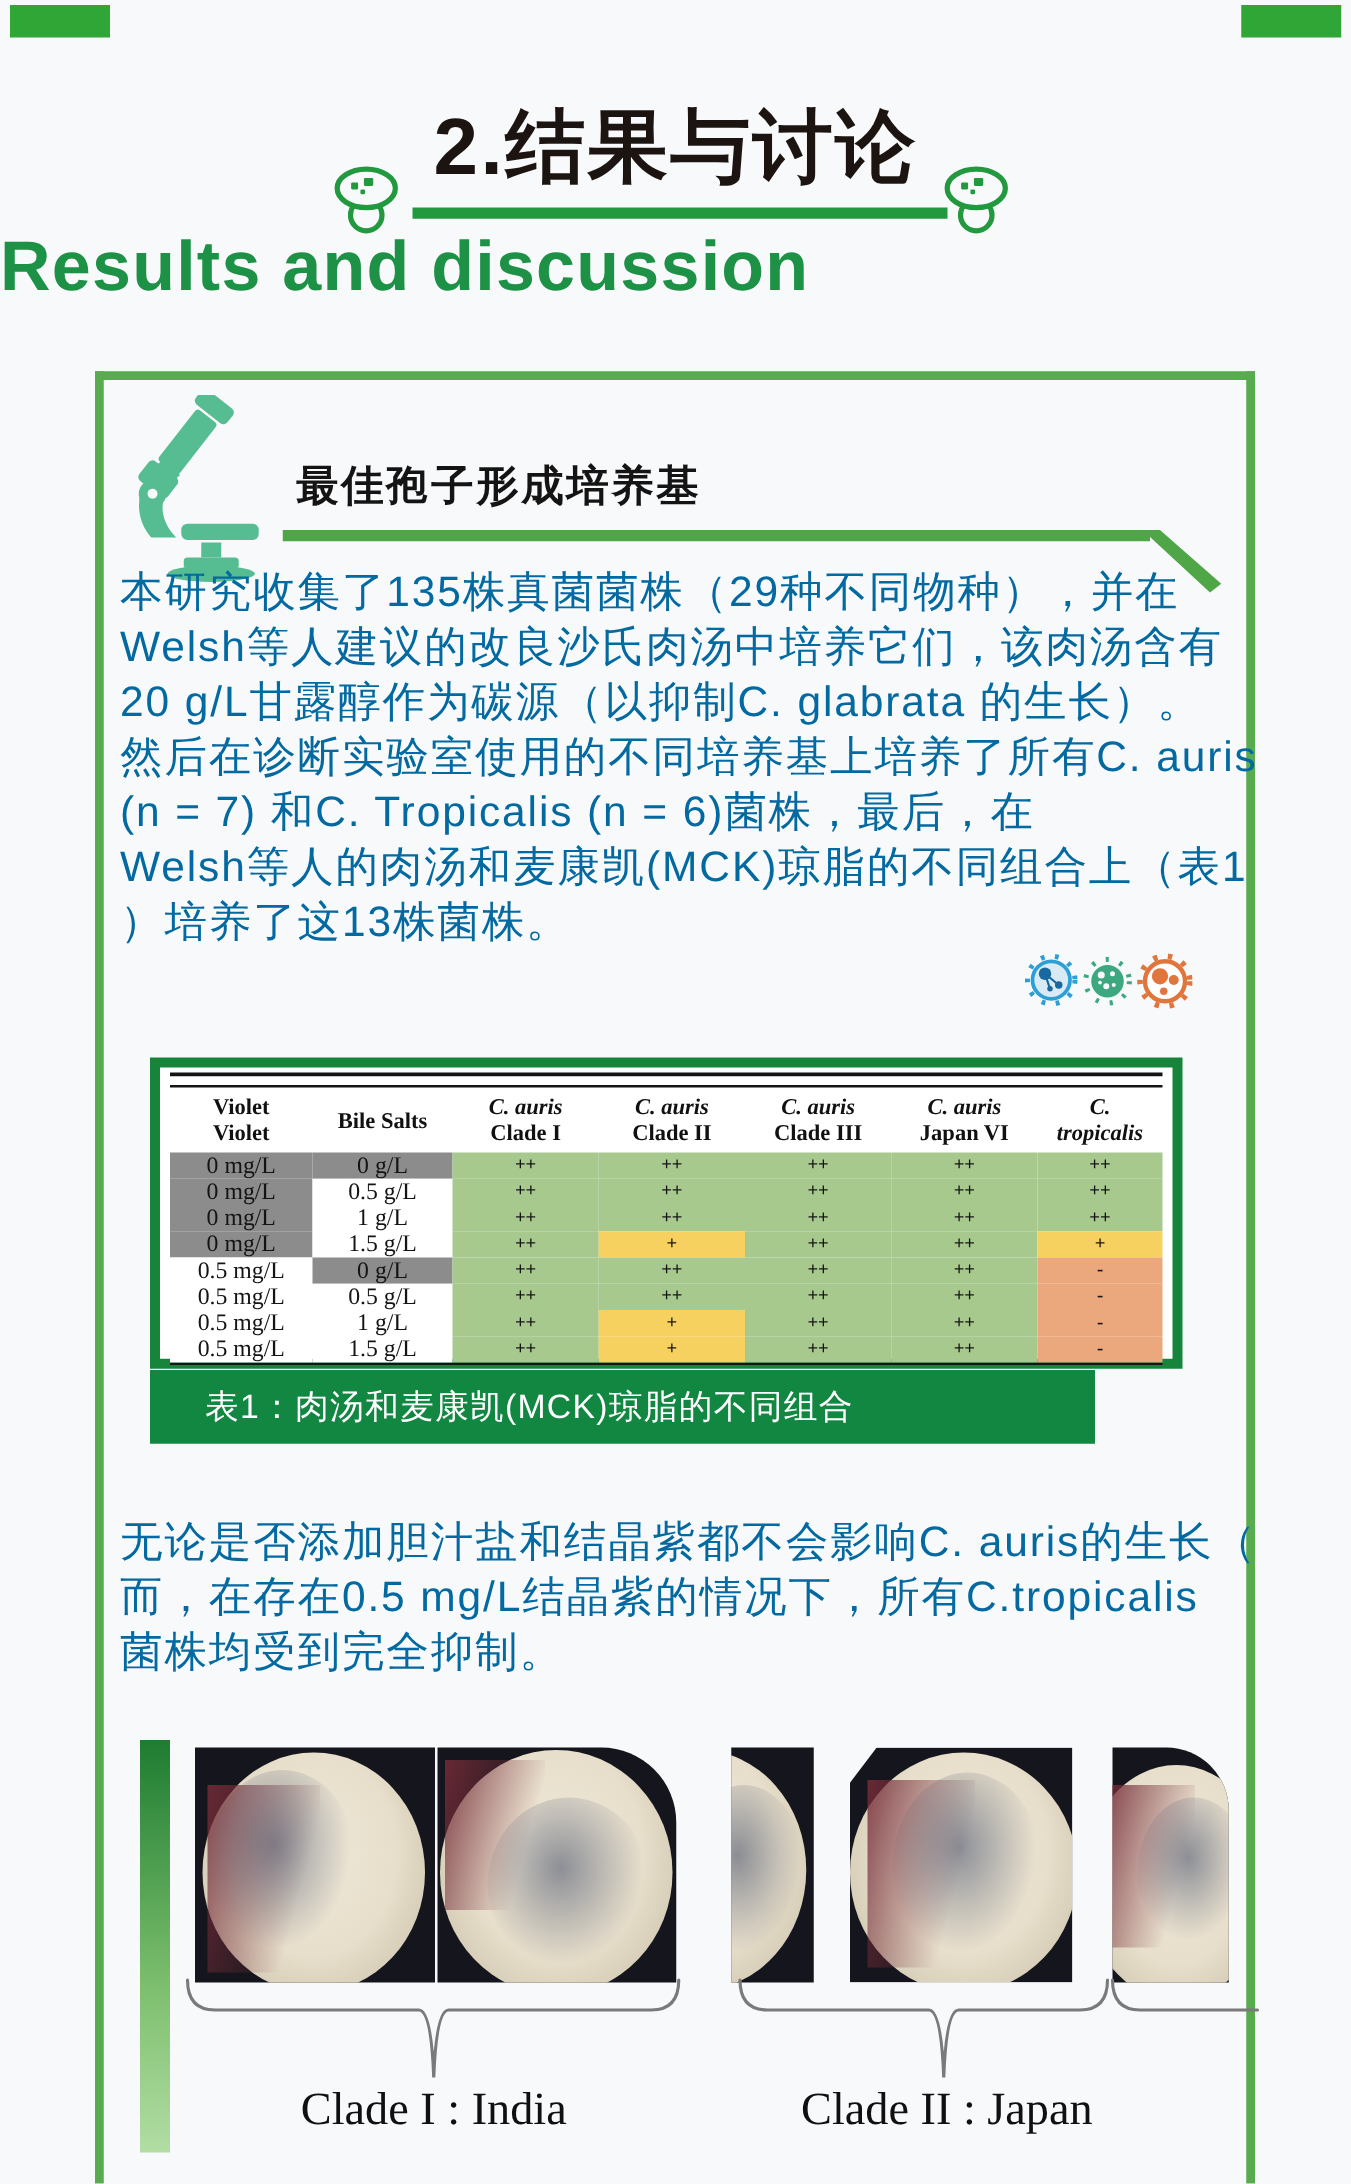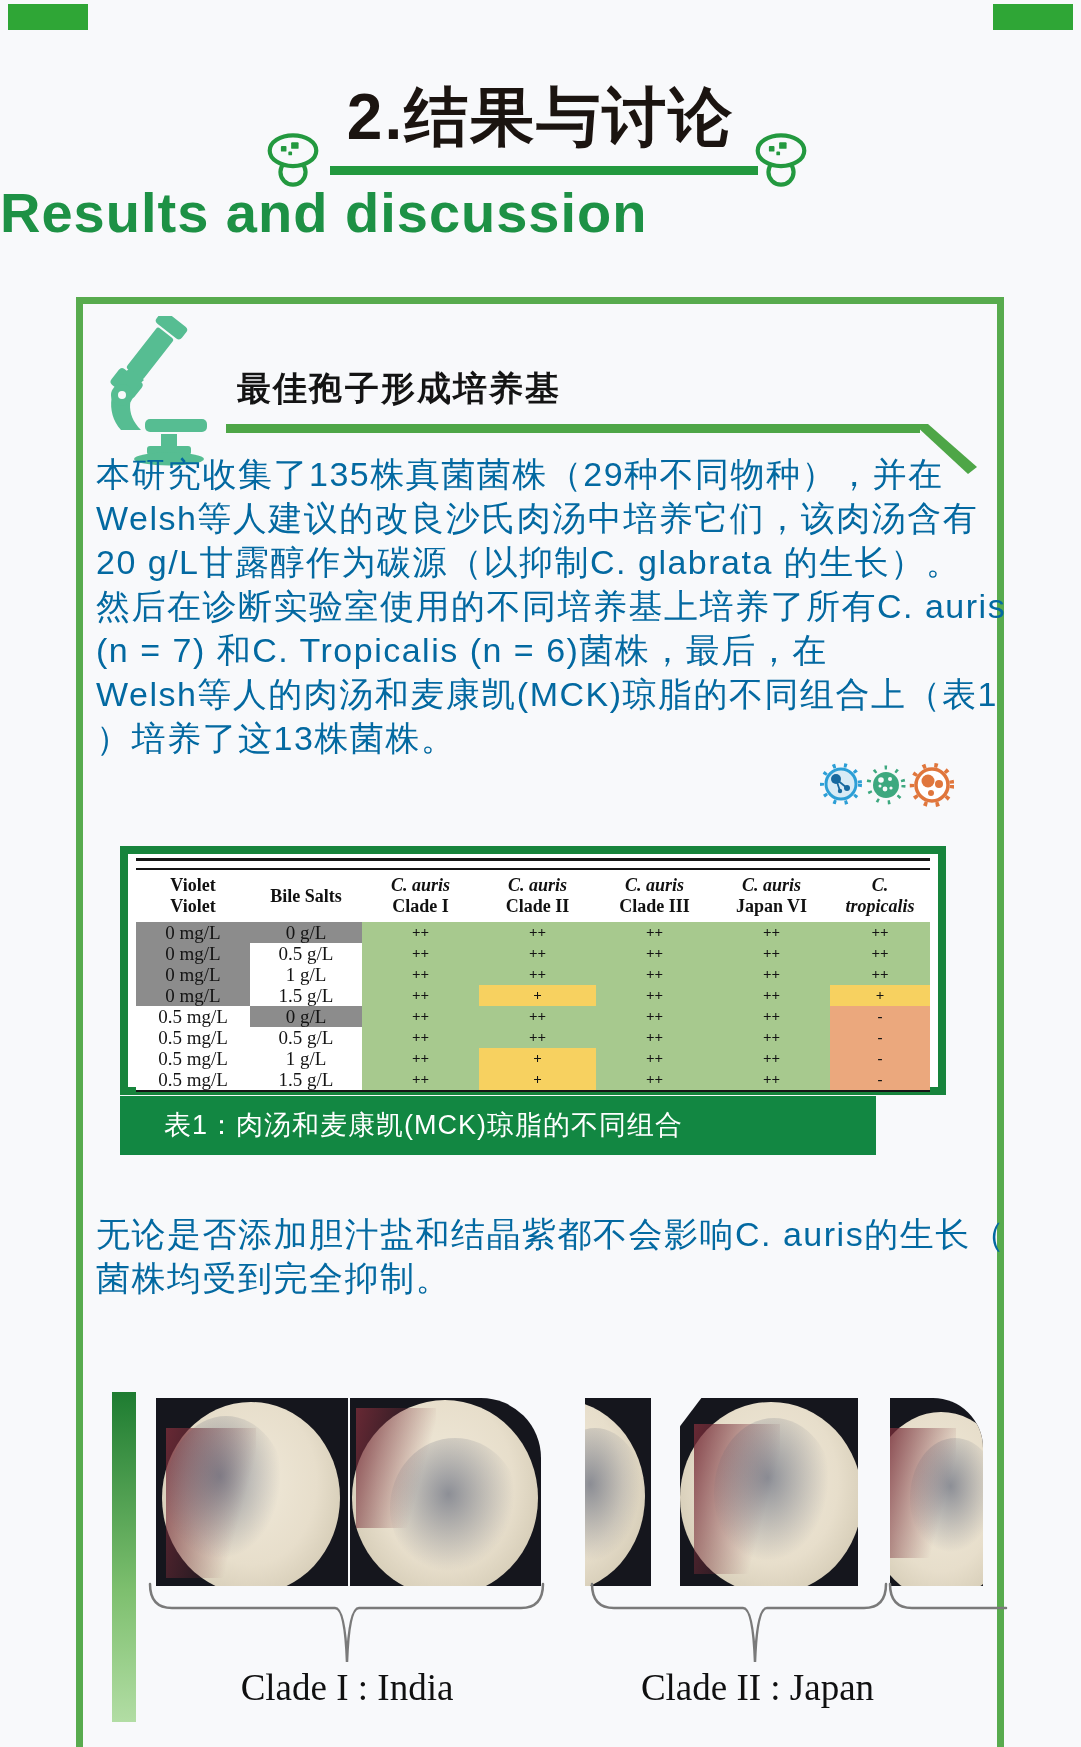--- a/index.html
+++ b/index.html
@@ -264,20 +264,21 @@
         <div class="cell bg-green val">++</div>
         <div class="cell bg-green val">++</div>
         <div class="cell bg-orange val">-</div>
       </div>
   </div>
 
   <div class="tcaption">表1：肉汤和麦康凯(MCK)琼脂的不同组合</div>
 
   <div class="para para2">
       <div>无论是否添加胆汁盐和结晶紫都不会影响C. auris的生长（</div>
+      <div>而，在存在0.5 mg/L结晶紫的情况下，所有C.tropicalis</div>
       <div>菌株均受到完全抑制。</div>
     </div>
 
   <div class="gradbar"></div>
 
   <div class="photo" style="left:156px;width:192px;">
     <div class="dish" style="left:6px;top:4px;width:178px;height:192px;"></div>
     <div class="maroon" style="left:10px;top:30px;width:90px;height:150px;"></div>
     <div class="smudge" style="left:10px;top:18px;width:120px;height:150px;"></div>
   </div>

